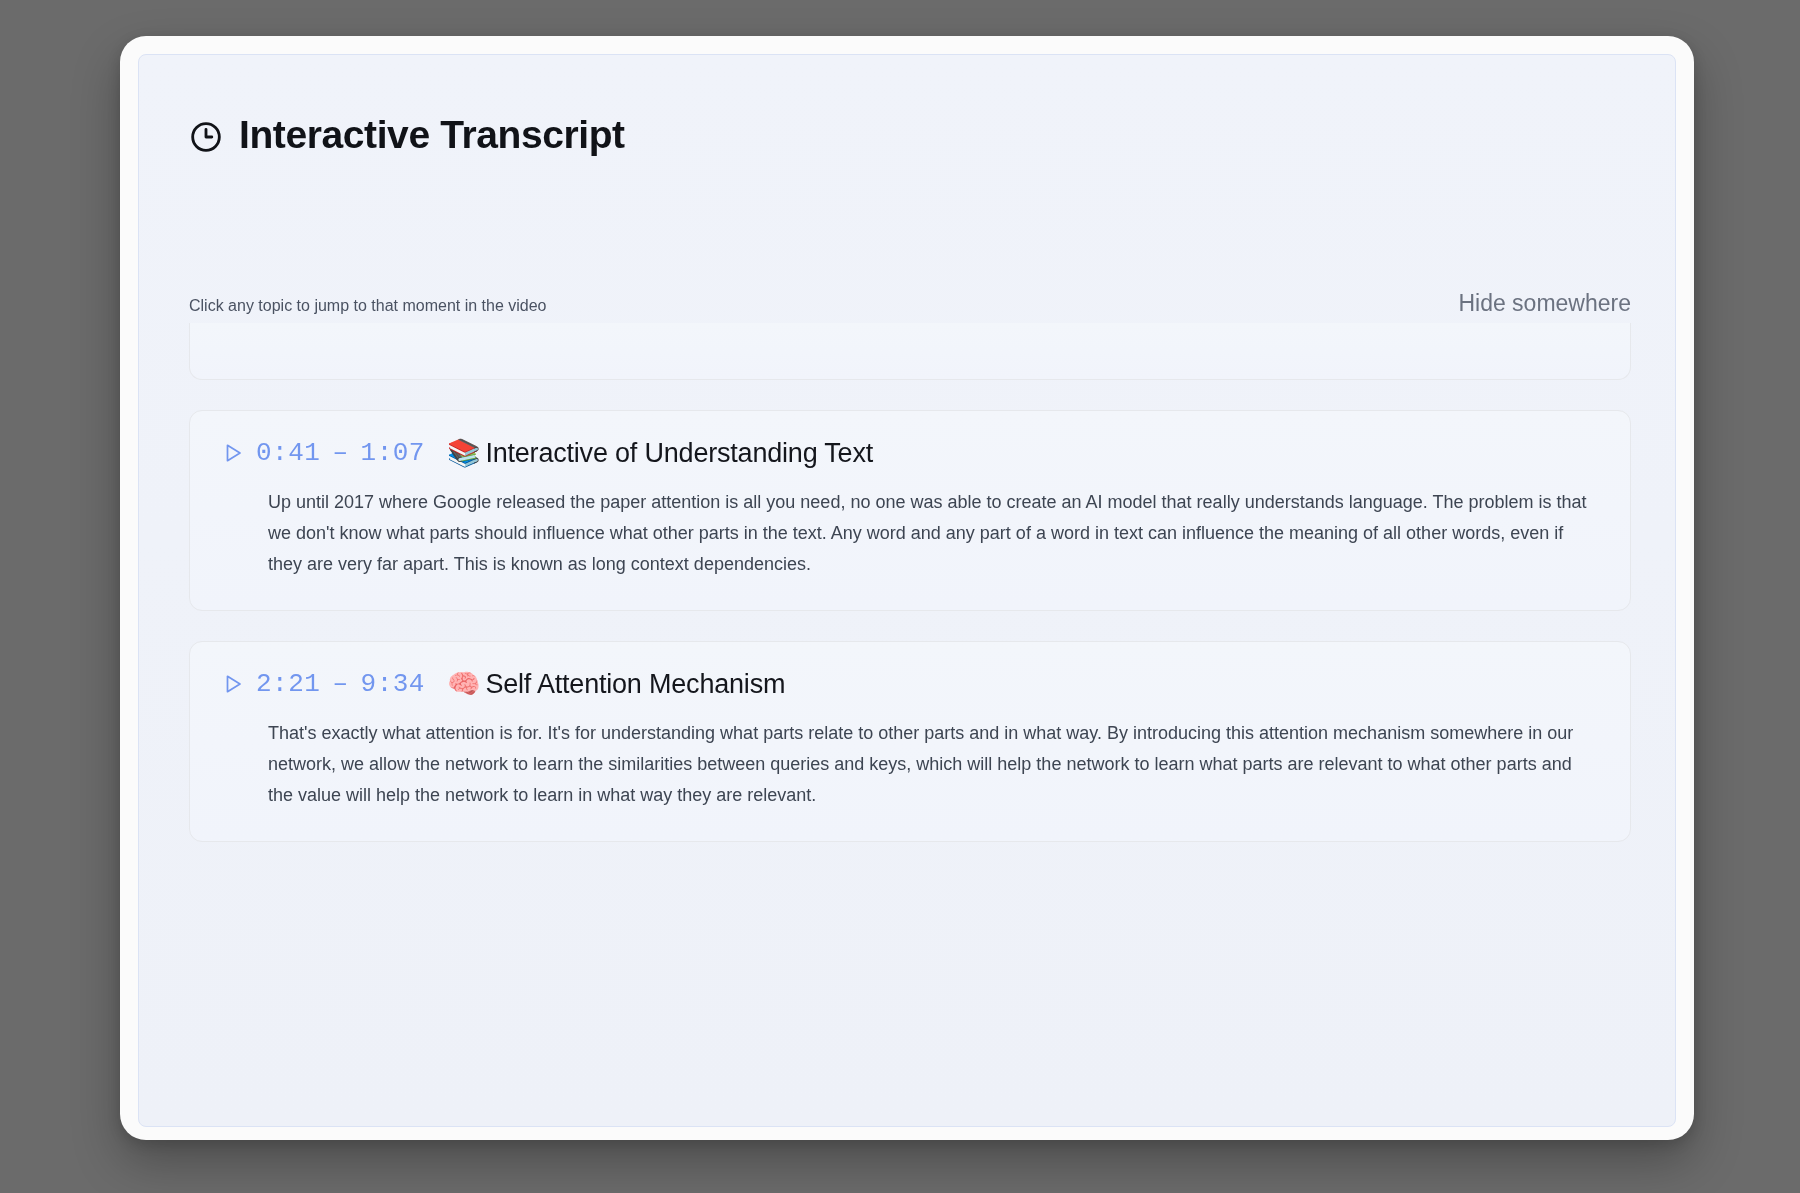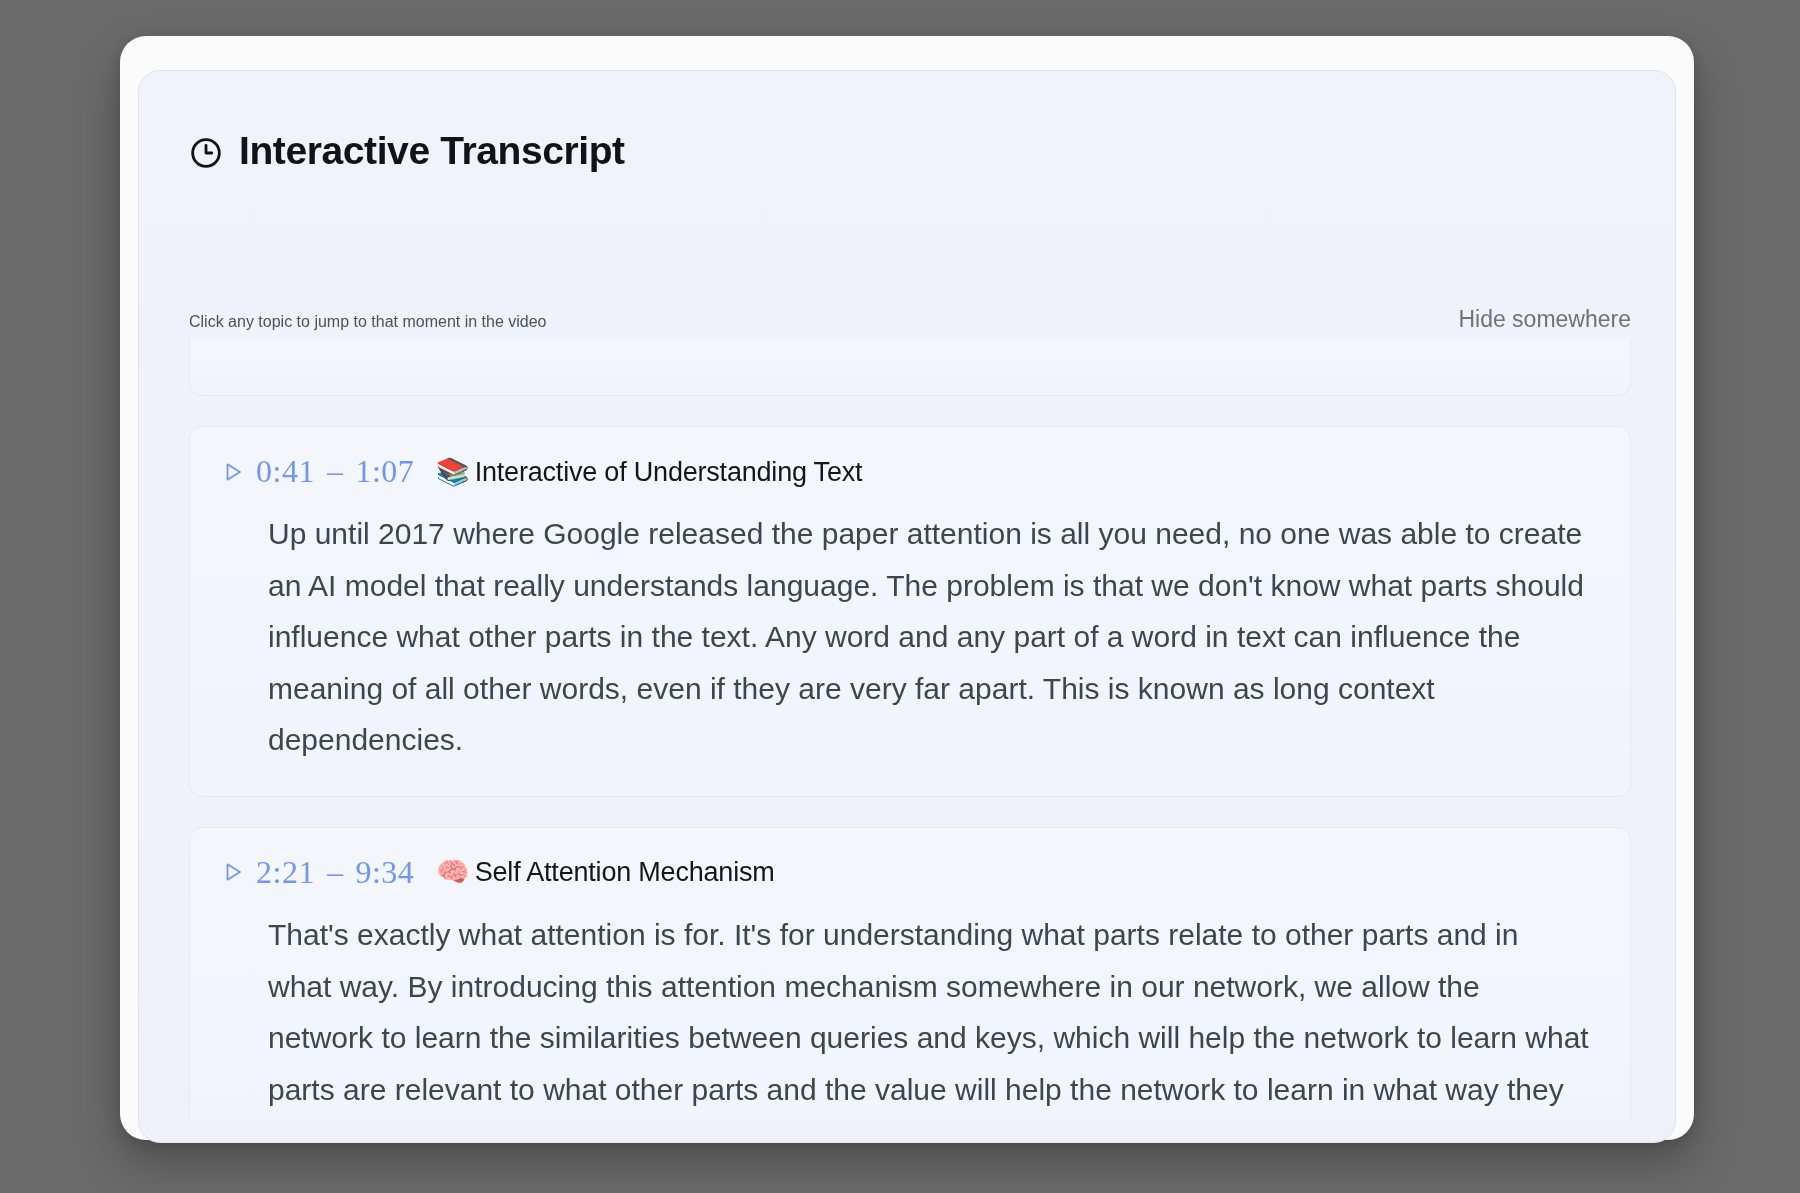--- a/index.html
+++ b/index.html
@@ -29,23 +29,22 @@
 
   
   .panel {
     position: absolute;
     left: 18px;
     top: 18px;
     width: 1538px;
     height: 1073px;
     background: linear-gradient(180deg, #f0f3fa 0%, #eff2f9 45%, #eef1f8 100%);
     border: 1px solid #dbe3f5;
-    border-radius: 22px;
+    border-radius: 8px;
     overflow: hidden;
-    margin-top: 16px;
   }
 
   
   .panel-header {
     position: absolute;
     left: 50px;
     top: 58px;
     display: flex;
     align-items: center;
     gap: 16px;
@@ -128,40 +127,40 @@
     margin-bottom: 18px;
   }
   .play-icon {
     width: 22px;
     height: 22px;
     flex: none;
     display: block;
     margin-right: 12px;
   }
   .timecode {
-    font-family: Liberation Serif, serif;
-    font-size: 32px;
+    font-family: Liberation Mono, monospace;
+    font-size: 26px;
     color: #7296ef;
     white-space: nowrap;
     letter-spacing: 0.5px;
   }
   .segment-title {
     font-size: 27px;
     font-weight: normal;
     color: #14161c;
     margin-left: 22px;
     white-space: nowrap;
     letter-spacing: -0.2px;
   }
   .segment-emoji {
     font-family: "DejaVu Sans", sans-serif;
     margin-right: 5px;
   }
   .segment-body {
-    font-size: 30px;
+    font-size: 18px;
     line-height: 1.72;
     color: #3d4552;
     padding-left: 46px;
     padding-right: 8px;
   }
 </style>
 </head>
 <body>
 
 <div class="outer-shell">

